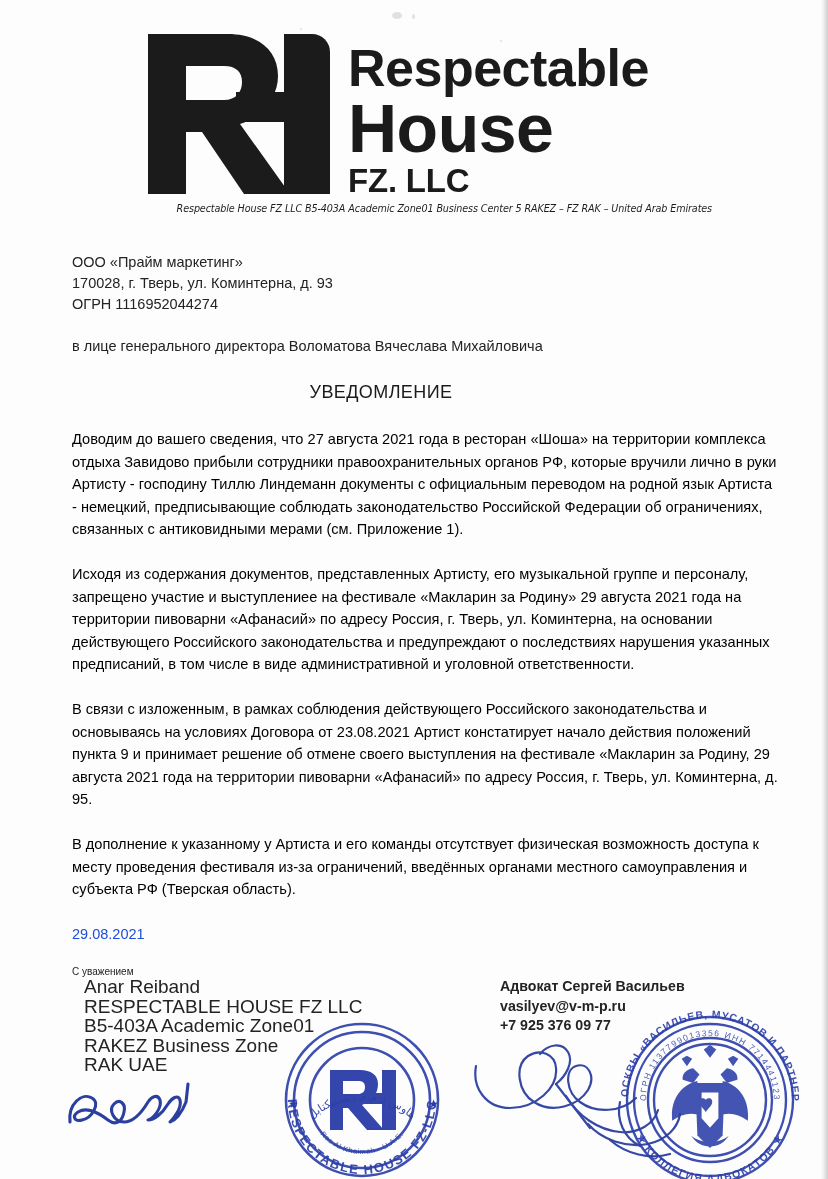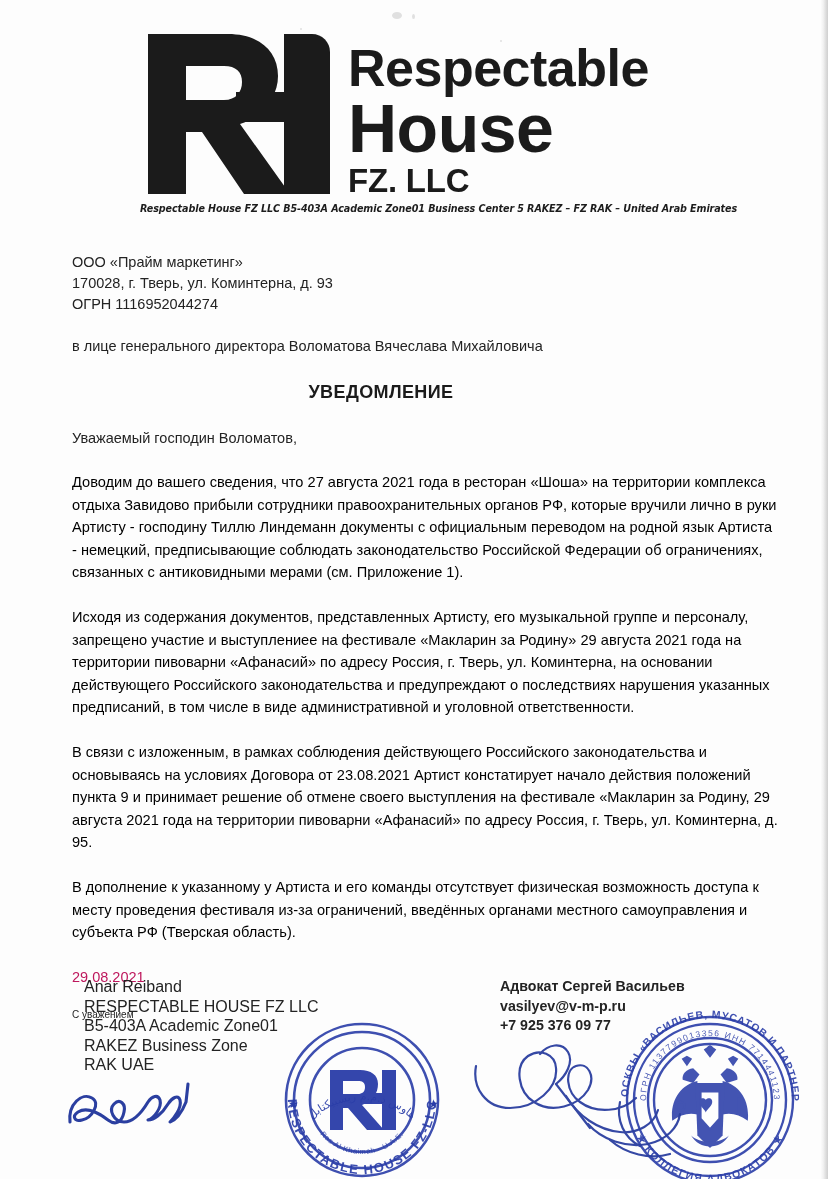--- a/index.html
+++ b/index.html
@@ -66,24 +66,24 @@
   }
   .brand-l1 { font-size: 52px; }
   .brand-l2 { font-size: 68px; margin-top: 2px; }
   .brand-l3 { font-size: 33px; margin-top: 4px; letter-spacing: -0.2px; }
 
   .letterhead-address {
     position: absolute;
     left: 140px;
     top: 203px;
     width: 572px;
-    text-align: left;
+    text-align: right;
     font-family: "DejaVu Sans", sans-serif;
     font-style: italic;
-    font-weight: bold;
+    font-weight: normal;
     font-size: 9.6px;
     color: #1d1d1d;
     letter-spacing: -0.1px;
     white-space: nowrap;
   }
 
   
   .doc-body {
     position: absolute;
     left: 72px;
@@ -102,21 +102,21 @@
     margin-top: 21px;
     font-size: 14.5px;
     line-height: 20px;
     color: #232323;
   }
 
   .doc-title {
     margin-top: 26px;
     text-align: center;
     font-size: 18px;
-    font-weight: bold;
+    font-weight: normal;
     letter-spacing: 0.4px;
     color: #1b1b1b;
     padding-right: 90px;
   }
 
   .salutation {
     margin-top: 27px;
     font-size: 14.5px;
     color: #232323;
   }
@@ -126,41 +126,41 @@
     font-size: 14.6px;
     line-height: 22.6px;
     color: #000000;
     text-align: left;
   }
   .para.p1 { margin-top: 25px; }
 
   .sign-date {
     margin-top: 25px;
     font-size: 14.5px;
-    color: #be185d;
+    color: #1d4ed8;
   }
   .sign-regards {
     margin-top: 24px;
     font-size: 10px;
     color: #232323;
   }
 
   
   .sig-area {
     position: absolute;
     left: 72px;
     top: 977px;
     width: 710px;
     height: 200px;
   }
   .sig-left {
     position: absolute;
     left: 12px;
     top: 0;
-    font-size: 16px;
+    font-size: 19px;
     line-height: 19.6px;
     color: #232323;
     white-space: nowrap;
   }
   .sig-right {
     position: absolute;
     left: 428px;
     top: 0;
     font-size: 14.2px;
     line-height: 19.6px;
@@ -219,21 +219,20 @@
     <div class="addressee">
       <div>ООО «Прайм маркетинг»</div>
       <div>170028, г. Тверь, ул. Коминтерна, д. 93</div>
       <div>ОГРН 1116952044274</div>
     </div>
 
     <div class="attn">в лице генерального директора Воломатова Вячеслава Михайловича</div>
 
     <div class="doc-title">УВЕДОМЛЕНИЕ</div>
 
-    <div class="salutation">Уважаемый господин Воломатов,</div>
 
     <div class="para p1">Доводим до вашего сведения, что 27 августа 2021 года в ресторан «Шоша» на территории комплекса отдыха Завидово прибыли сотрудники правоохранительных органов РФ, которые вручили лично в руки Артисту - господину Тиллю Линдеманн документы с официальным переводом на родной язык Артиста - немецкий, предписывающие соблюдать законодательство Российской Федерации об ограничениях, связанных с антиковидными мерами (см. Приложение 1).</div>
     <div class="para">Исходя из содержания документов, представленных Артисту, его музыкальной группе и персоналу,  запрещено участие и выступлениее на фестивале «Макларин за Родину» 29 августа 2021 года на территории пивоварни «Афанасий» по адресу Россия, г. Тверь, ул. Коминтерна, на основании действующего Российского законодательства и предупреждают о последствиях нарушения указанных предписаний, в том числе в виде административной и уголовной ответственности.</div>
     <div class="para">В связи с изложенным, в рамках соблюдения действующего Российского законодательства и основываясь на условиях Договора от 23.08.2021 Артист констатирует начало действия положений пункта 9 и принимает решение об отмене своего выступления на фестивале «Макларин за Родину, 29 августа 2021 года на территории пивоварни «Афанасий» по адресу Россия, г. Тверь, ул. Коминтерна, д. 95.</div>
     <div class="para">В дополнение к указанному у Артиста и его команды отсутствует физическая возможность доступа к месту проведения фестиваля из-за ограничений, введённых органами местного самоуправления и субъекта РФ (Тверская область).</div>
 
     <div class="sign-date">29.08.2021</div>
     <div class="sign-regards">С уважением</div>
   </div>
 

